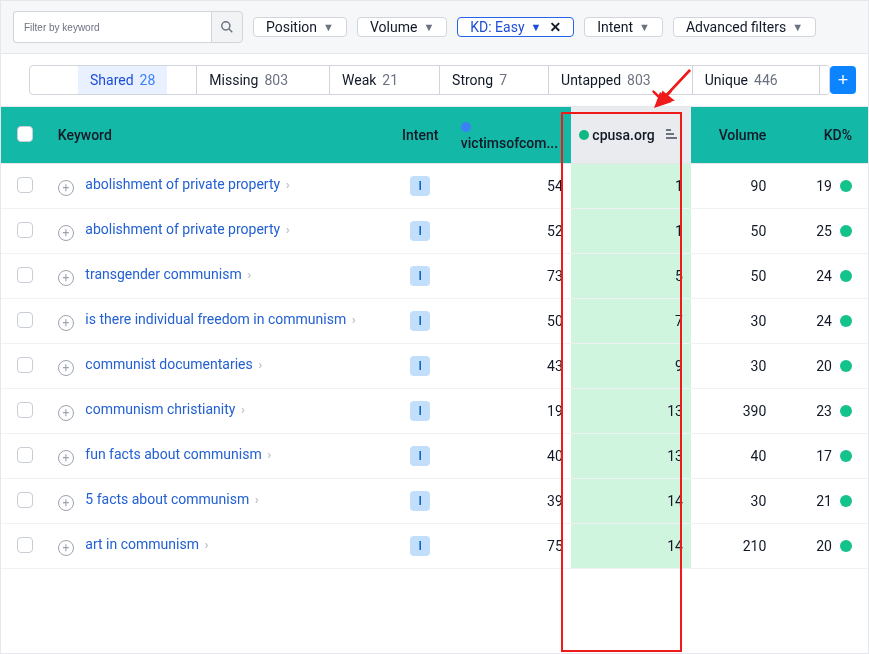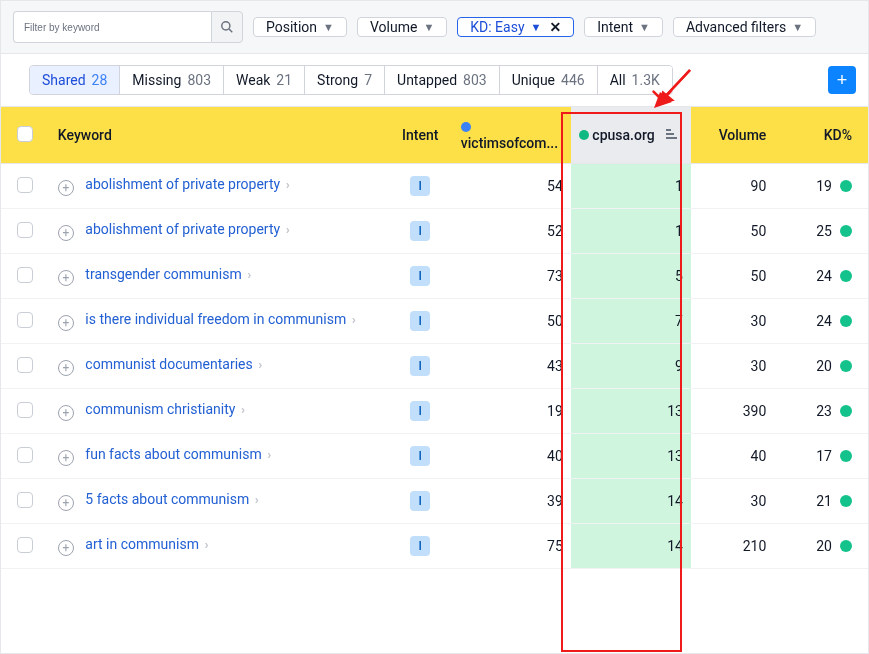--- a/index.html
+++ b/index.html
@@ -99,43 +99,44 @@
 .tab {
   padding: 6px 12px;
   font-size: 14px;
   color: #111827;
   cursor: pointer;
   display: inline-flex;
   align-items: center;
   gap: 6px;
   background: #fff;
 }
-.tab + .tab { border-left: 1px solid #d1d5db; }
+.tab + .tab { border-left: 1px solid #d1d5db; margin-left: 29px; }
 .tab.selected {
   background: #e9f0ff;
   color: #1d4ed8;
+  margin-left: 48px;
 }
 .tab .count { color: #6b7280; }
 .tab.selected .count { color: #3b82f6; }
 .add-btn {
   width: 28px;
   height: 28px;
   background: #0d84ff;
   color: #fff;
   border-radius: 4px;
   display: inline-flex;
   align-items: center;
   justify-content: center;
   font-size: 18px;
   cursor: pointer;
   border: none;
 }
 
 .tbl { width: 100%; border-collapse: collapse; table-layout: fixed; }
-.th-row { background: #fde047; border-bottom: 1px solid #e5e7eb; }
+.th-row { background: #14b8a6; border-bottom: 1px solid #e5e7eb; }
 .th, .td { padding: 12px 8px; font-size: 14px; }
 .th { font-weight: 500; color: #111827; text-align: left;}
 .td { border-bottom: 1px solid #f1f2f3; }
 .col-chk { width: 48px; text-align: center; }
 .col-kw { width: 332px; }
 .col-intent { width: 64px; text-align: center; }
 .col-d1 { width: 116px; text-align: right; }
 .col-d2 { width: 118px; text-align: right; }
 .col-vol { width: 82px; text-align: right; }
 .col-kd { width: 92px; text-align: right; padding-right: 16px;}

